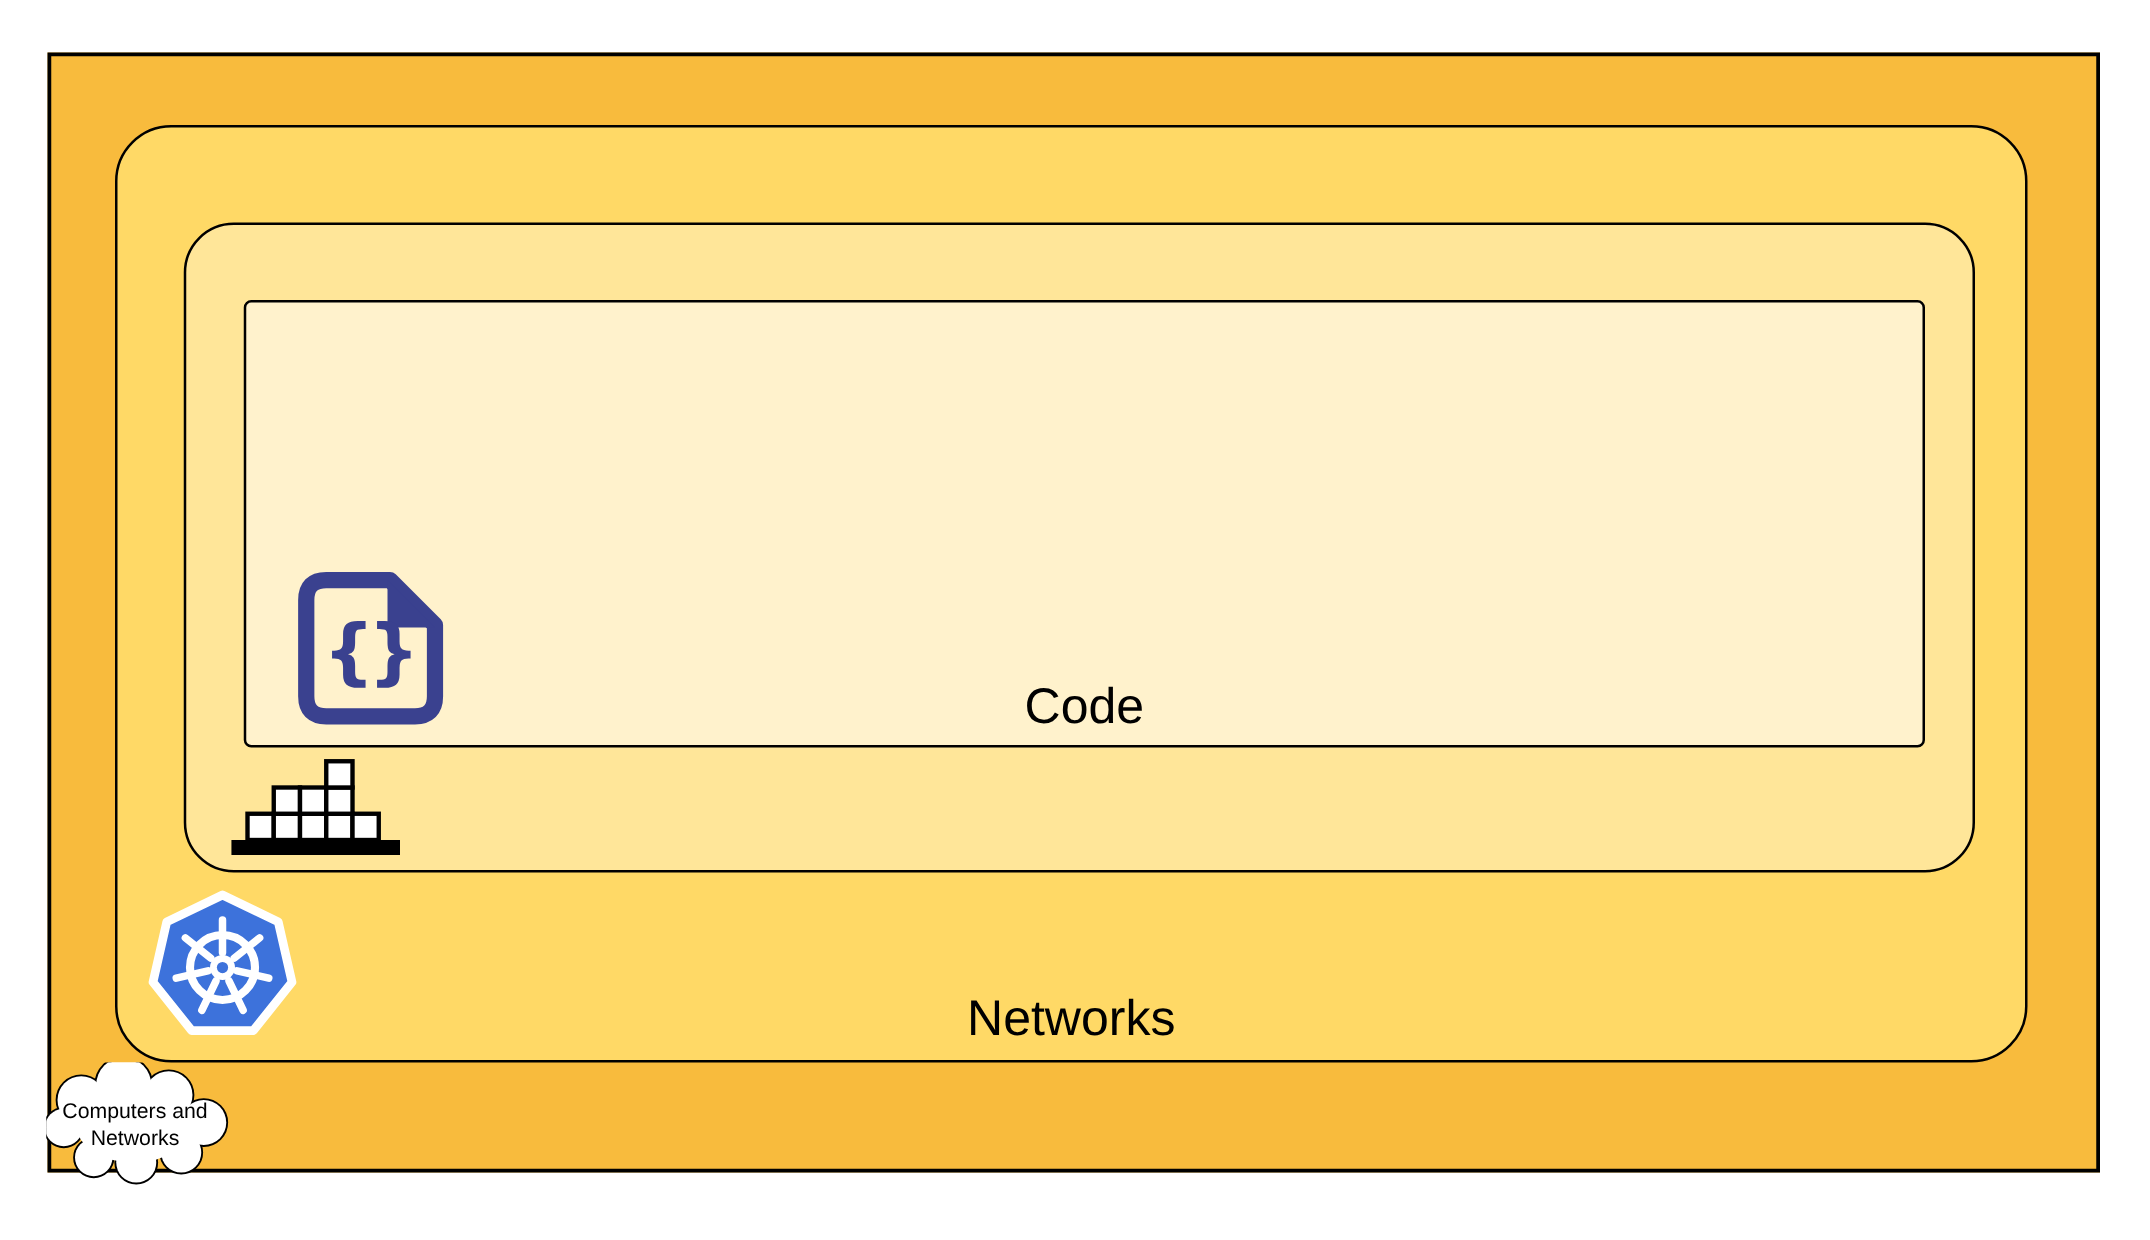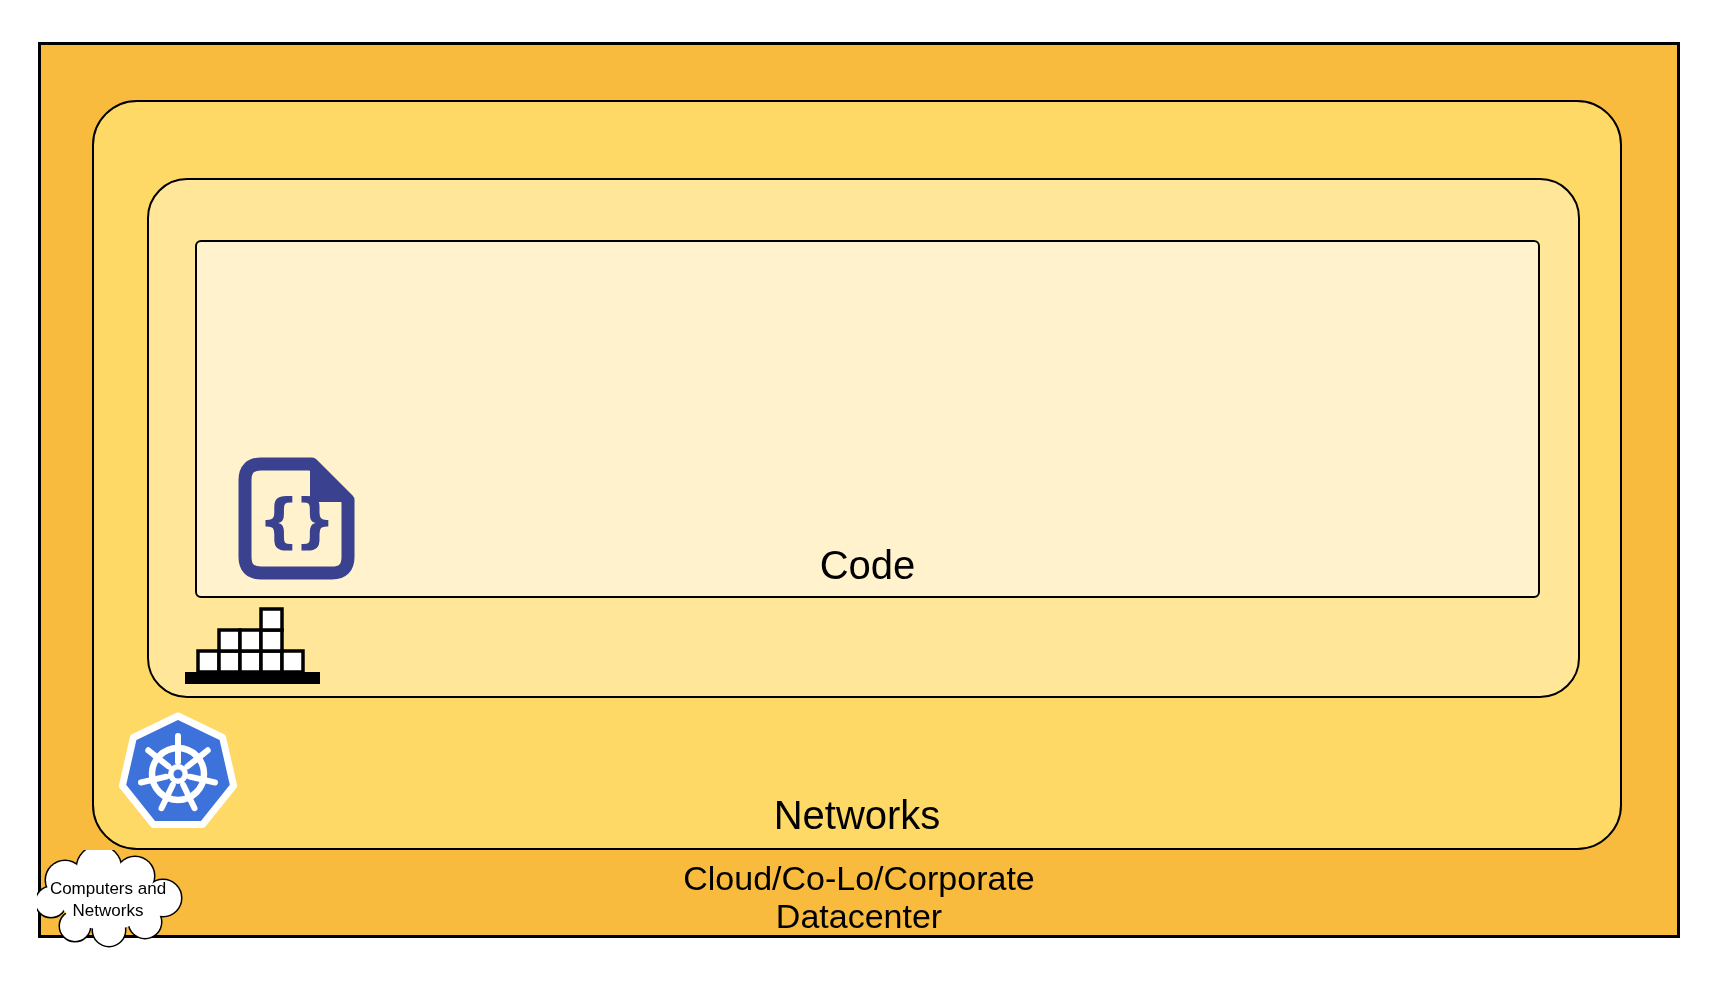--- a/index.html
+++ b/index.html
@@ -80,24 +80,20 @@
 
   <div class="layer layer-datacenter">
     <div class="layer layer-cluster">
       <div class="layer layer-container">
         <div class="layer layer-code">
           <div class="layer-label label-code">Code</div>
         </div>
       </div>
       <div class="layer-label label-cluster">Networks</div>
     </div>
-    <div class="layer-label label-datacenter">
-      <span>Cloud/Co-Lo/Corporate</span><br>
-      <span>Datacenter</span>
-    </div>
   </div>
 
   <svg class="icon icon-code" width="117" height="123" viewBox="0 0 117 123">
     <path d="M 74,7 L 110,43 L 110,100 Q 110,116 94,116 L 23,116 Q 7,116 7,100 L 7,23 Q 7,7 23,7 Z" fill="none" stroke="#3A418F" stroke-width="13" stroke-linejoin="round"></path>
     <path d="M 72,7 L 110,45 L 72,45 Z" fill="#3A418F"></path>
     <text class="brace-text" x="41" y="84" font-size="58" fill="#3A418F" text-anchor="middle">{</text>
     <text class="brace-text" x="77" y="84" font-size="58" fill="#3A418F" text-anchor="middle">}</text>
   </svg>
 
   <svg class="icon icon-container" width="135" height="80" viewBox="0 0 135 80">

